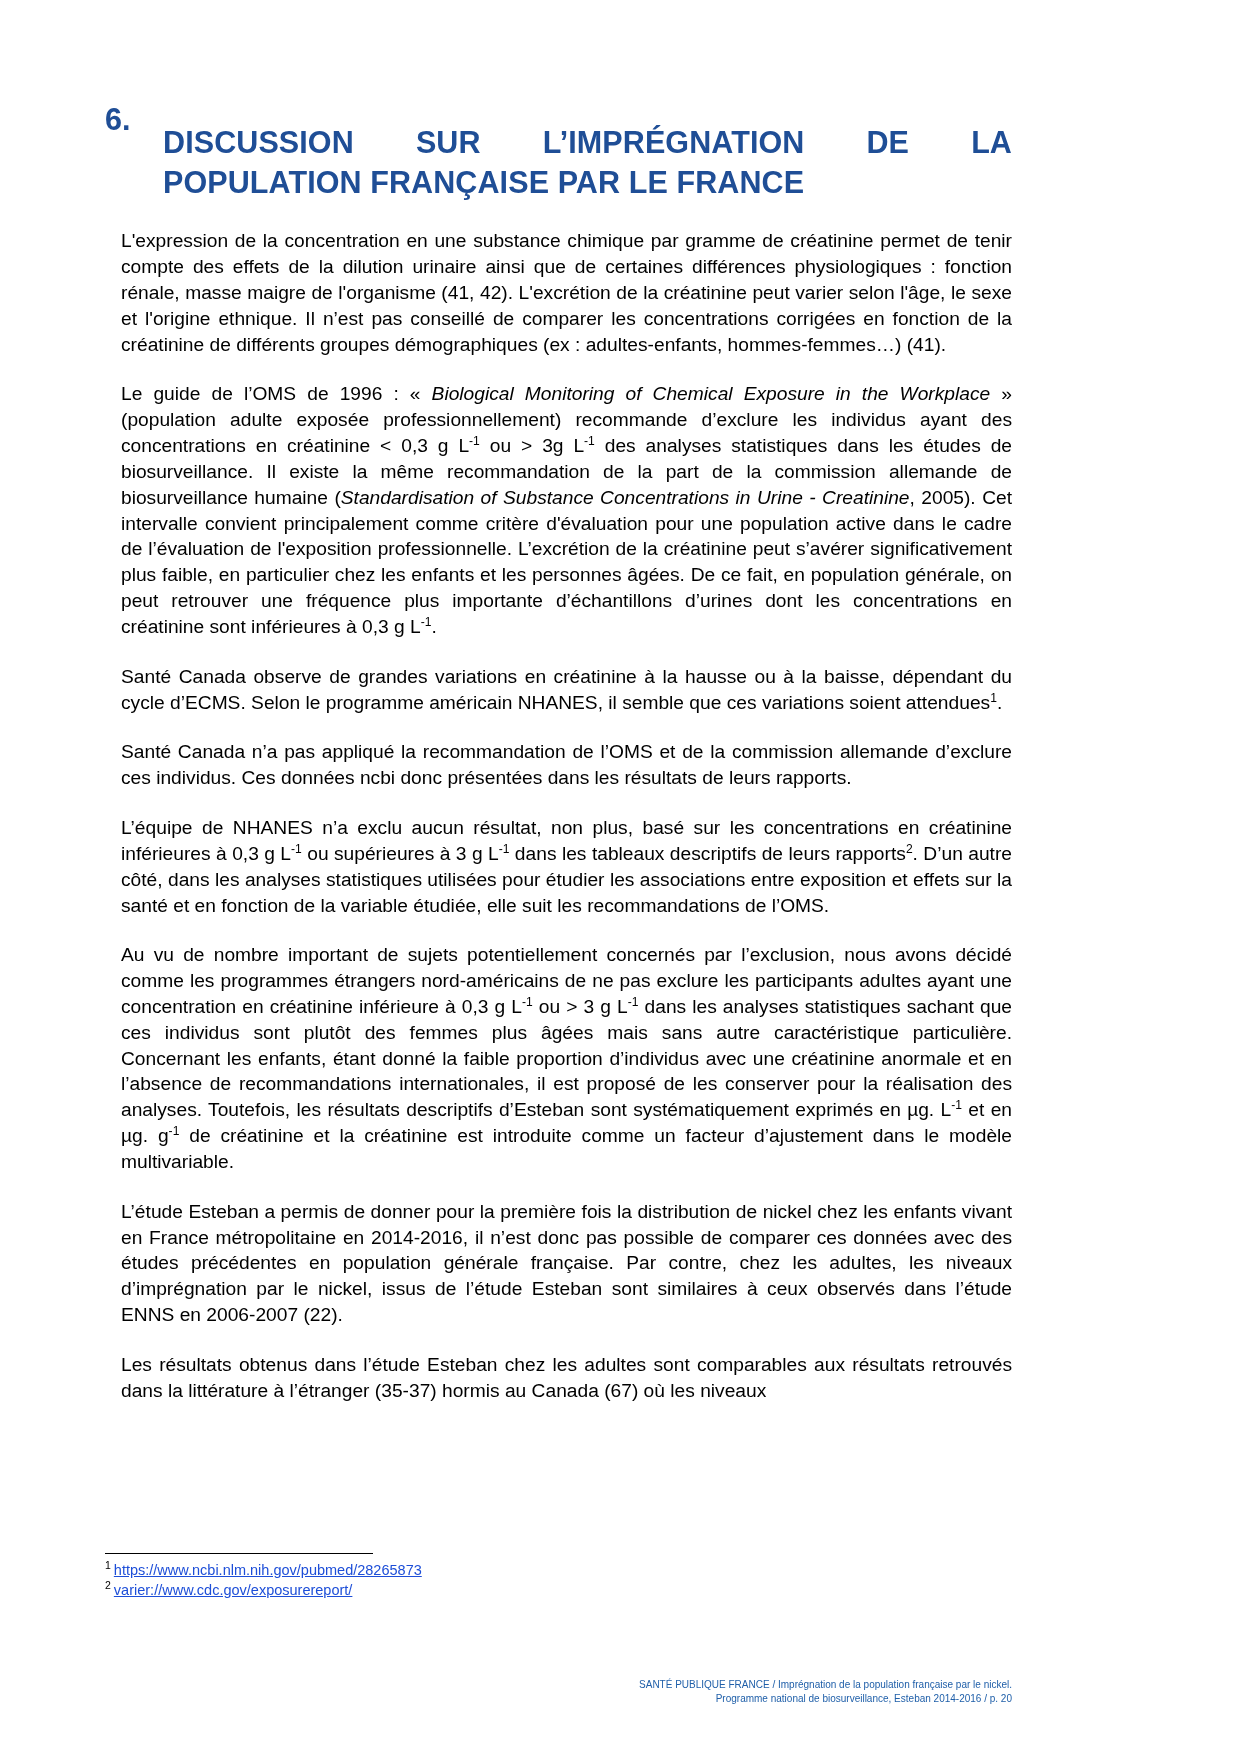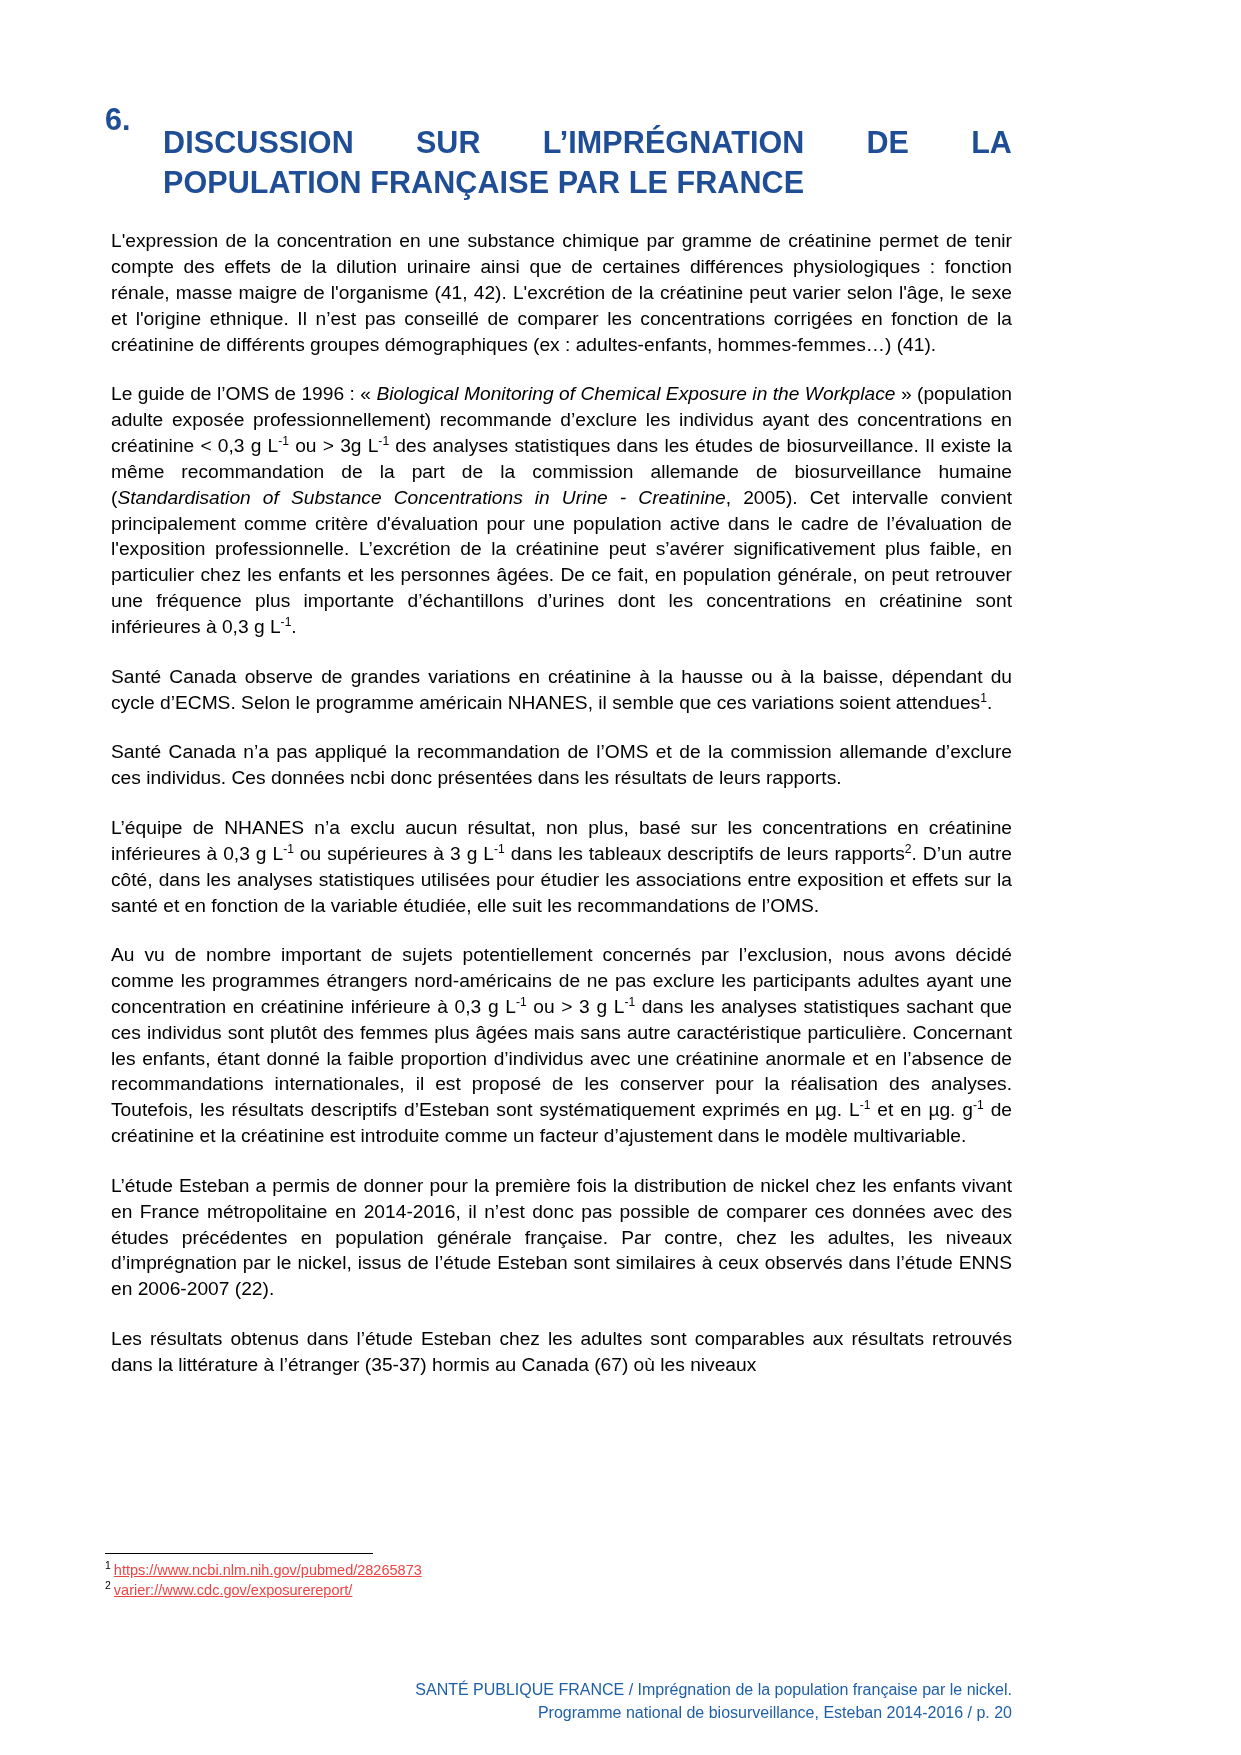--- a/index.html
+++ b/index.html
@@ -57,21 +57,21 @@
   .chapter-title .ln1 {
     text-align: justify;
     text-align-last: justify;
   }
   .chapter-title .ln2 {
     text-align: left;
   }
 
   
   p.body {
-    margin: 0 0 24px 6px;
+    margin: 0 0 24px 16px;
     font-size: 19.2px;
     line-height: 1.345;
     text-align: justify;
     text-justify: inter-word;
     color: #000000;
     -webkit-hyphens: none;
     hyphens: none;
   }
   p.body.last { margin-bottom: 0; }
   p.body i, p.body em { font-style: italic; }
@@ -103,34 +103,34 @@
     white-space: nowrap;
   }
   .footnote .fn-mark {
     font-size: 10.5px;
     vertical-align: super;
     line-height: 0;
     margin-right: 3px;
   }
   .footnote a,
   .footnote .fn-link {
-    color: #ef4444;
+    color: #1d4ed8;
     text-decoration: underline;
     font-size: 14.5px;
   }
 
   
   .page-footer {
     position: absolute;
     left: 105px;
     top: 1678px;
     width: 907px;
     text-align: right;
     color: #1F5FA9;
-    font-size: 16px;
+    font-size: 10px;
     line-height: 1.44;
   }
   .page-footer div { display: block; }
 </style>
 </head>
 <body>
 
 <div class="page">
   <div class="content">
 

